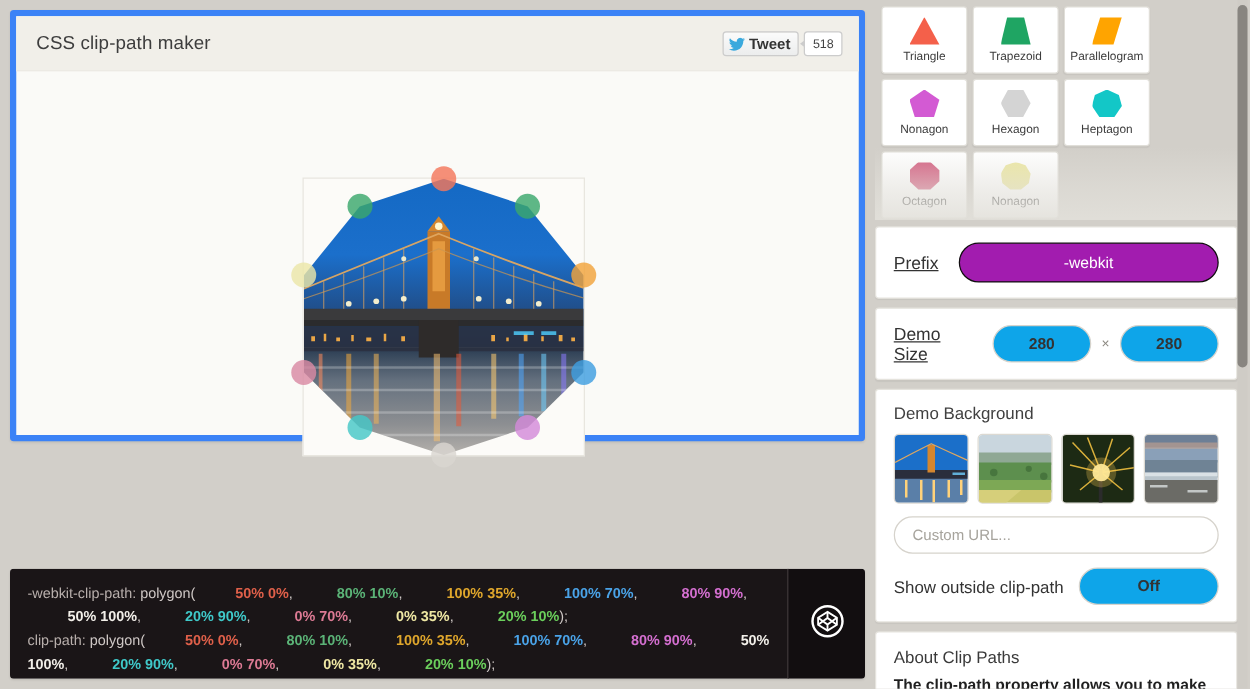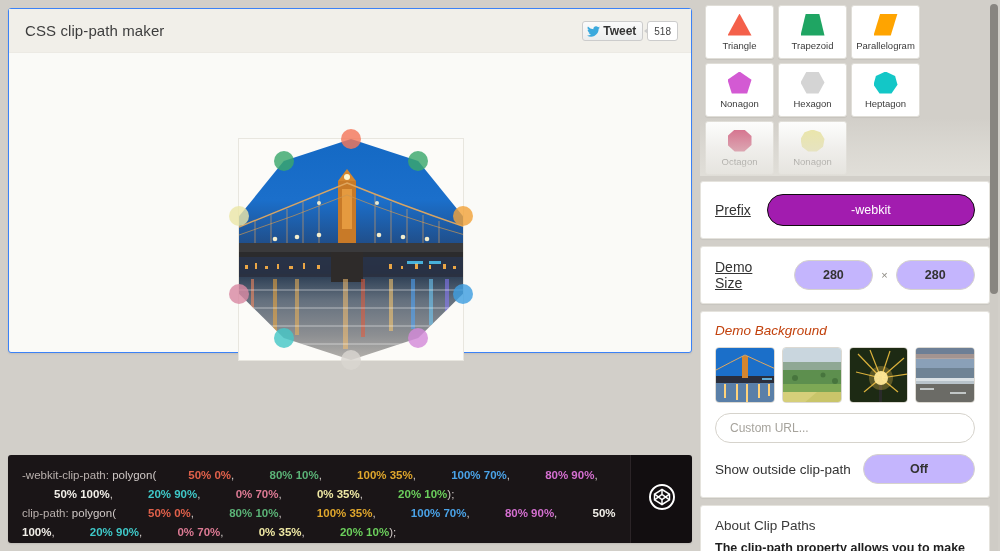--- a/index.html
+++ b/index.html
@@ -13,21 +13,21 @@
 
   
   #left-col {
     position: absolute; left: 8px; top: 8px;
     width: 684px; height: 535px;
   }
   #main-panel {
     position: absolute; left: 0; top: 0;
     width: 684px; height: 345px;
     background: #fafaf7;
-    border: 1px solid #3b82f6;
+    border: 5px solid #3b82f6;
     border-radius: 3px;
     box-shadow: 0 1px 2px rgba(0,0,0,.08);
   }
   #header-bar {
     position: relative;
     height: 44px;
     border-bottom: 1px solid #eceae4;
     background: #f1efe9;
   }
   #page-title {
@@ -162,35 +162,35 @@
     display: flex; align-items: center;
     padding: 12px 14px;
   }
   .row .label { font-size: 14px; color: #333; text-decoration: underline; }
   .pill {
     border: 1px solid #d6d3cc;
     border-radius: 40px;
     height: 30px;
     display: flex; align-items: center; justify-content: center;
     font-size: 12px; color: #333;
-    background: #c4b5fd;
+    background: #0ea5e9;
     cursor: pointer;
   }
   #prefix-pill {
     flex: 1; margin-left: 16px;
     background: #a21caf; color: #fff; border-color: #100d0f;
     height: 32px; font-size: 12.5px;
   }
   #size-row .label { margin-right: 14px; }
   .size-input { width: 84px; height: 30px; font-size: 12.5px; font-weight: bold; }
   #size-x { margin: 0 8px; font-size: 11px; color: #8b8880; }
 
   
   #bg-card { padding: 11px 14px 13px 14px; }
-  #bg-title { font-size: 13.5px; color: #c2410c; margin-bottom: 9px; font-style: italic; }
+  #bg-title { font-size: 13.5px; color: #404040; margin-bottom: 9px; }
   #thumbs { display: flex; gap: 7px; margin-bottom: 10px; }
   .thumb {
     width: 62px; height: 56px; border-radius: 4px; overflow: hidden;
     border: 1px solid #dcd9d2; cursor: pointer; position: relative;
   }
   #url-input {
     width: 100%; height: 30px;
     border: 1px solid #d6d3cc; border-radius: 40px;
     padding: 0 14px; font-size: 12px; color: #333;
     background: #fff; outline: none;

